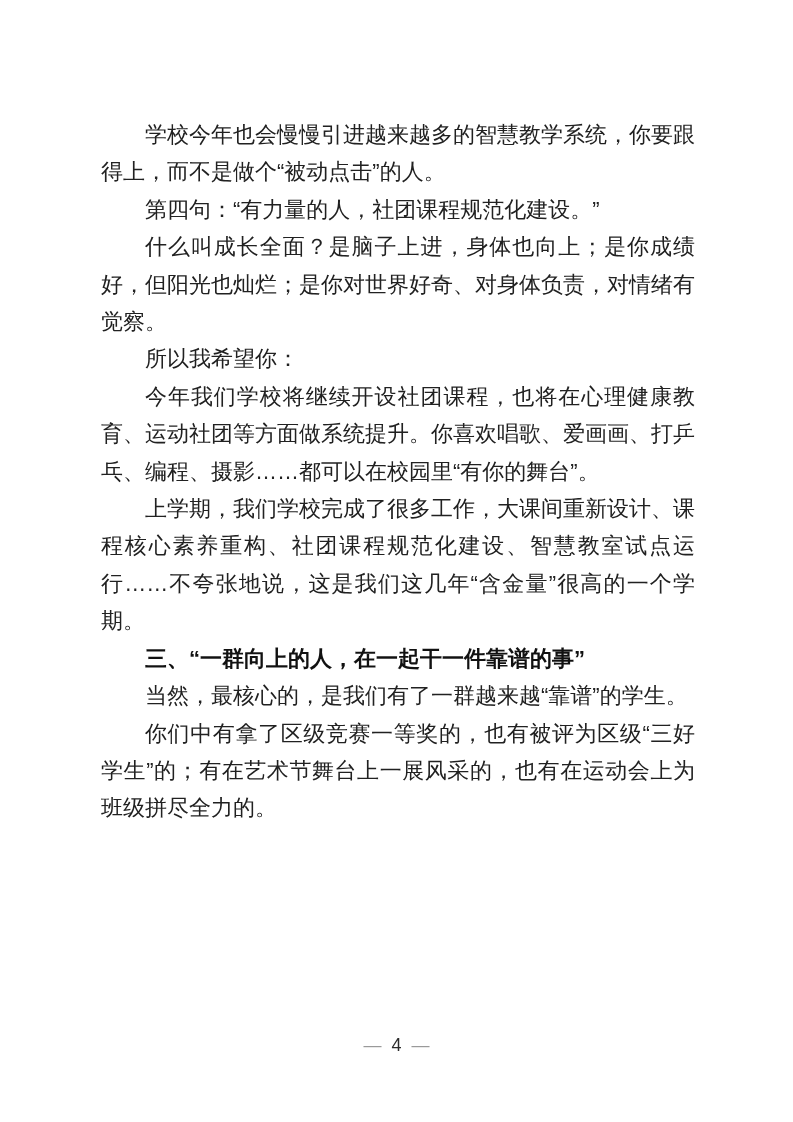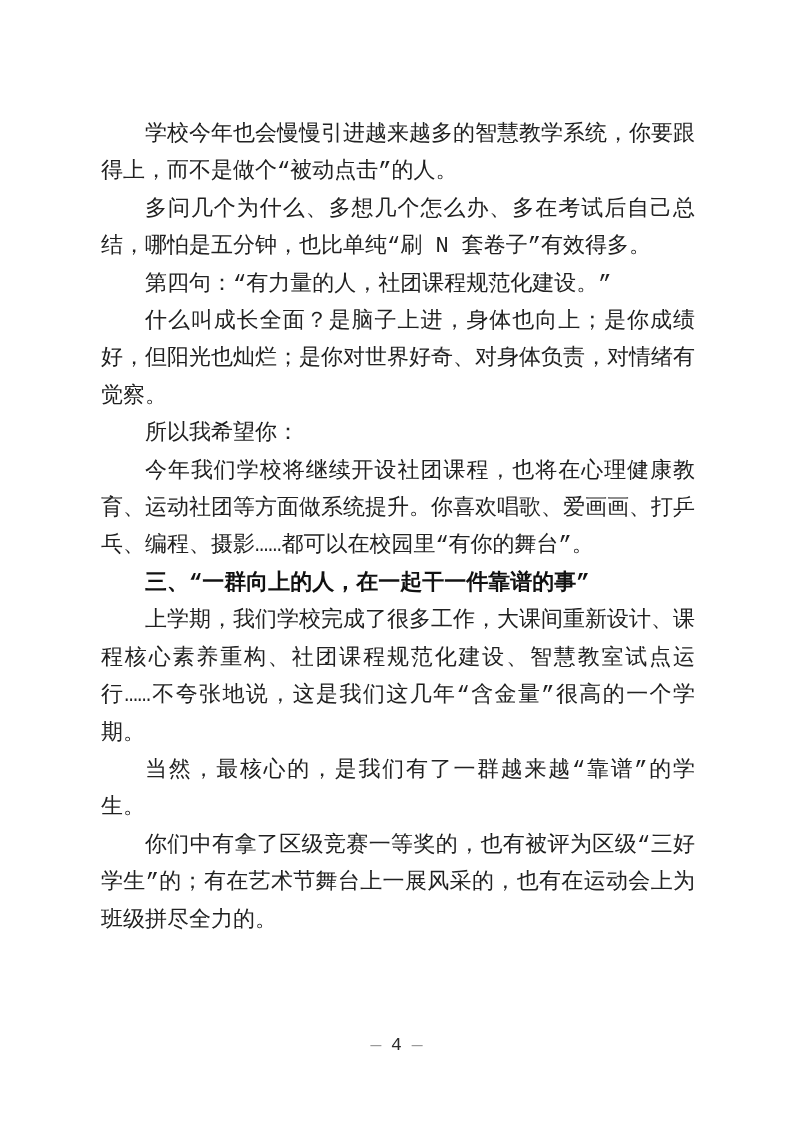--- a/index.html
+++ b/index.html
@@ -6,21 +6,21 @@
     margin: 0;
     padding: 0;
     background: #ffffff;
   }
   .page {
     position: relative;
     width: 793px;
     height: 1122px;
     background: #ffffff;
     overflow: hidden;
-    font-family: Liberation Mono, monospace;
+    font-family: Liberation Sans, sans-serif;
   }
   .content {
     position: absolute;
     left: 101px;
     top: 116px;
     width: 594px;
   }
   .para {
     margin: 0;
     font-size: 22px;
@@ -52,27 +52,26 @@
     margin: 0 0.55em;
     color: #2b2b2b;
   }
 </style>
 </head>
 <body>
 
 <div class="page">
   <div class="content">
     <p class="para">学校今年也会慢慢引进越来越多的智慧教学系统，你要跟得上，而不是做个“被动点击”的人。</p>
-    <p class="para">多问几个为什么、多想几个怎么办、多在考试后自己总结，哪怕是五分钟，也比单纯“刷 N 套卷子”有效得多。</p>
     <p class="para">第四句：“有力量的人，社团课程规范化建设。”</p>
     <p class="para">什么叫成长全面？是脑子上进，身体也向上；是你成绩好，但阳光也灿烂；是你对世界好奇、对身体负责，对情绪有觉察。</p>
     <p class="para">所以我希望你：</p>
     <p class="para">今年我们学校将继续开设社团课程，也将在心理健康教育、运动社团等方面做系统提升。你喜欢唱歌、爱画画、打乒乓、编程、摄影……都可以在校园里“有你的舞台”。</p>
+    <p class="para">上学期，我们学校完成了很多工作，大课间重新设计、课程核心素养重构、社团课程规范化建设、智慧教室试点运行……不夸张地说，这是我们这几年“含金量”很高的一个学期。</p>
     <p class="para heading">三、“一群向上的人，在一起干一件靠谱的事”</p>
-    <p class="para">上学期，我们学校完成了很多工作，大课间重新设计、课程核心素养重构、社团课程规范化建设、智慧教室试点运行……不夸张地说，这是我们这几年“含金量”很高的一个学期。</p>
     <p class="para">当然，最核心的，是我们有了一群越来越“靠谱”的学生。</p>
     <p class="para">你们中有拿了区级竞赛一等奖的，也有被评为区级“三好学生”的；有在艺术节舞台上一展风采的，也有在运动会上为班级拼尽全力的。</p>
   </div>
 
   <div class="footer">
     <span class="dash">—</span><span class="num">4</span><span class="dash">—</span>
   </div>
 </div>
 
 </body></html>

